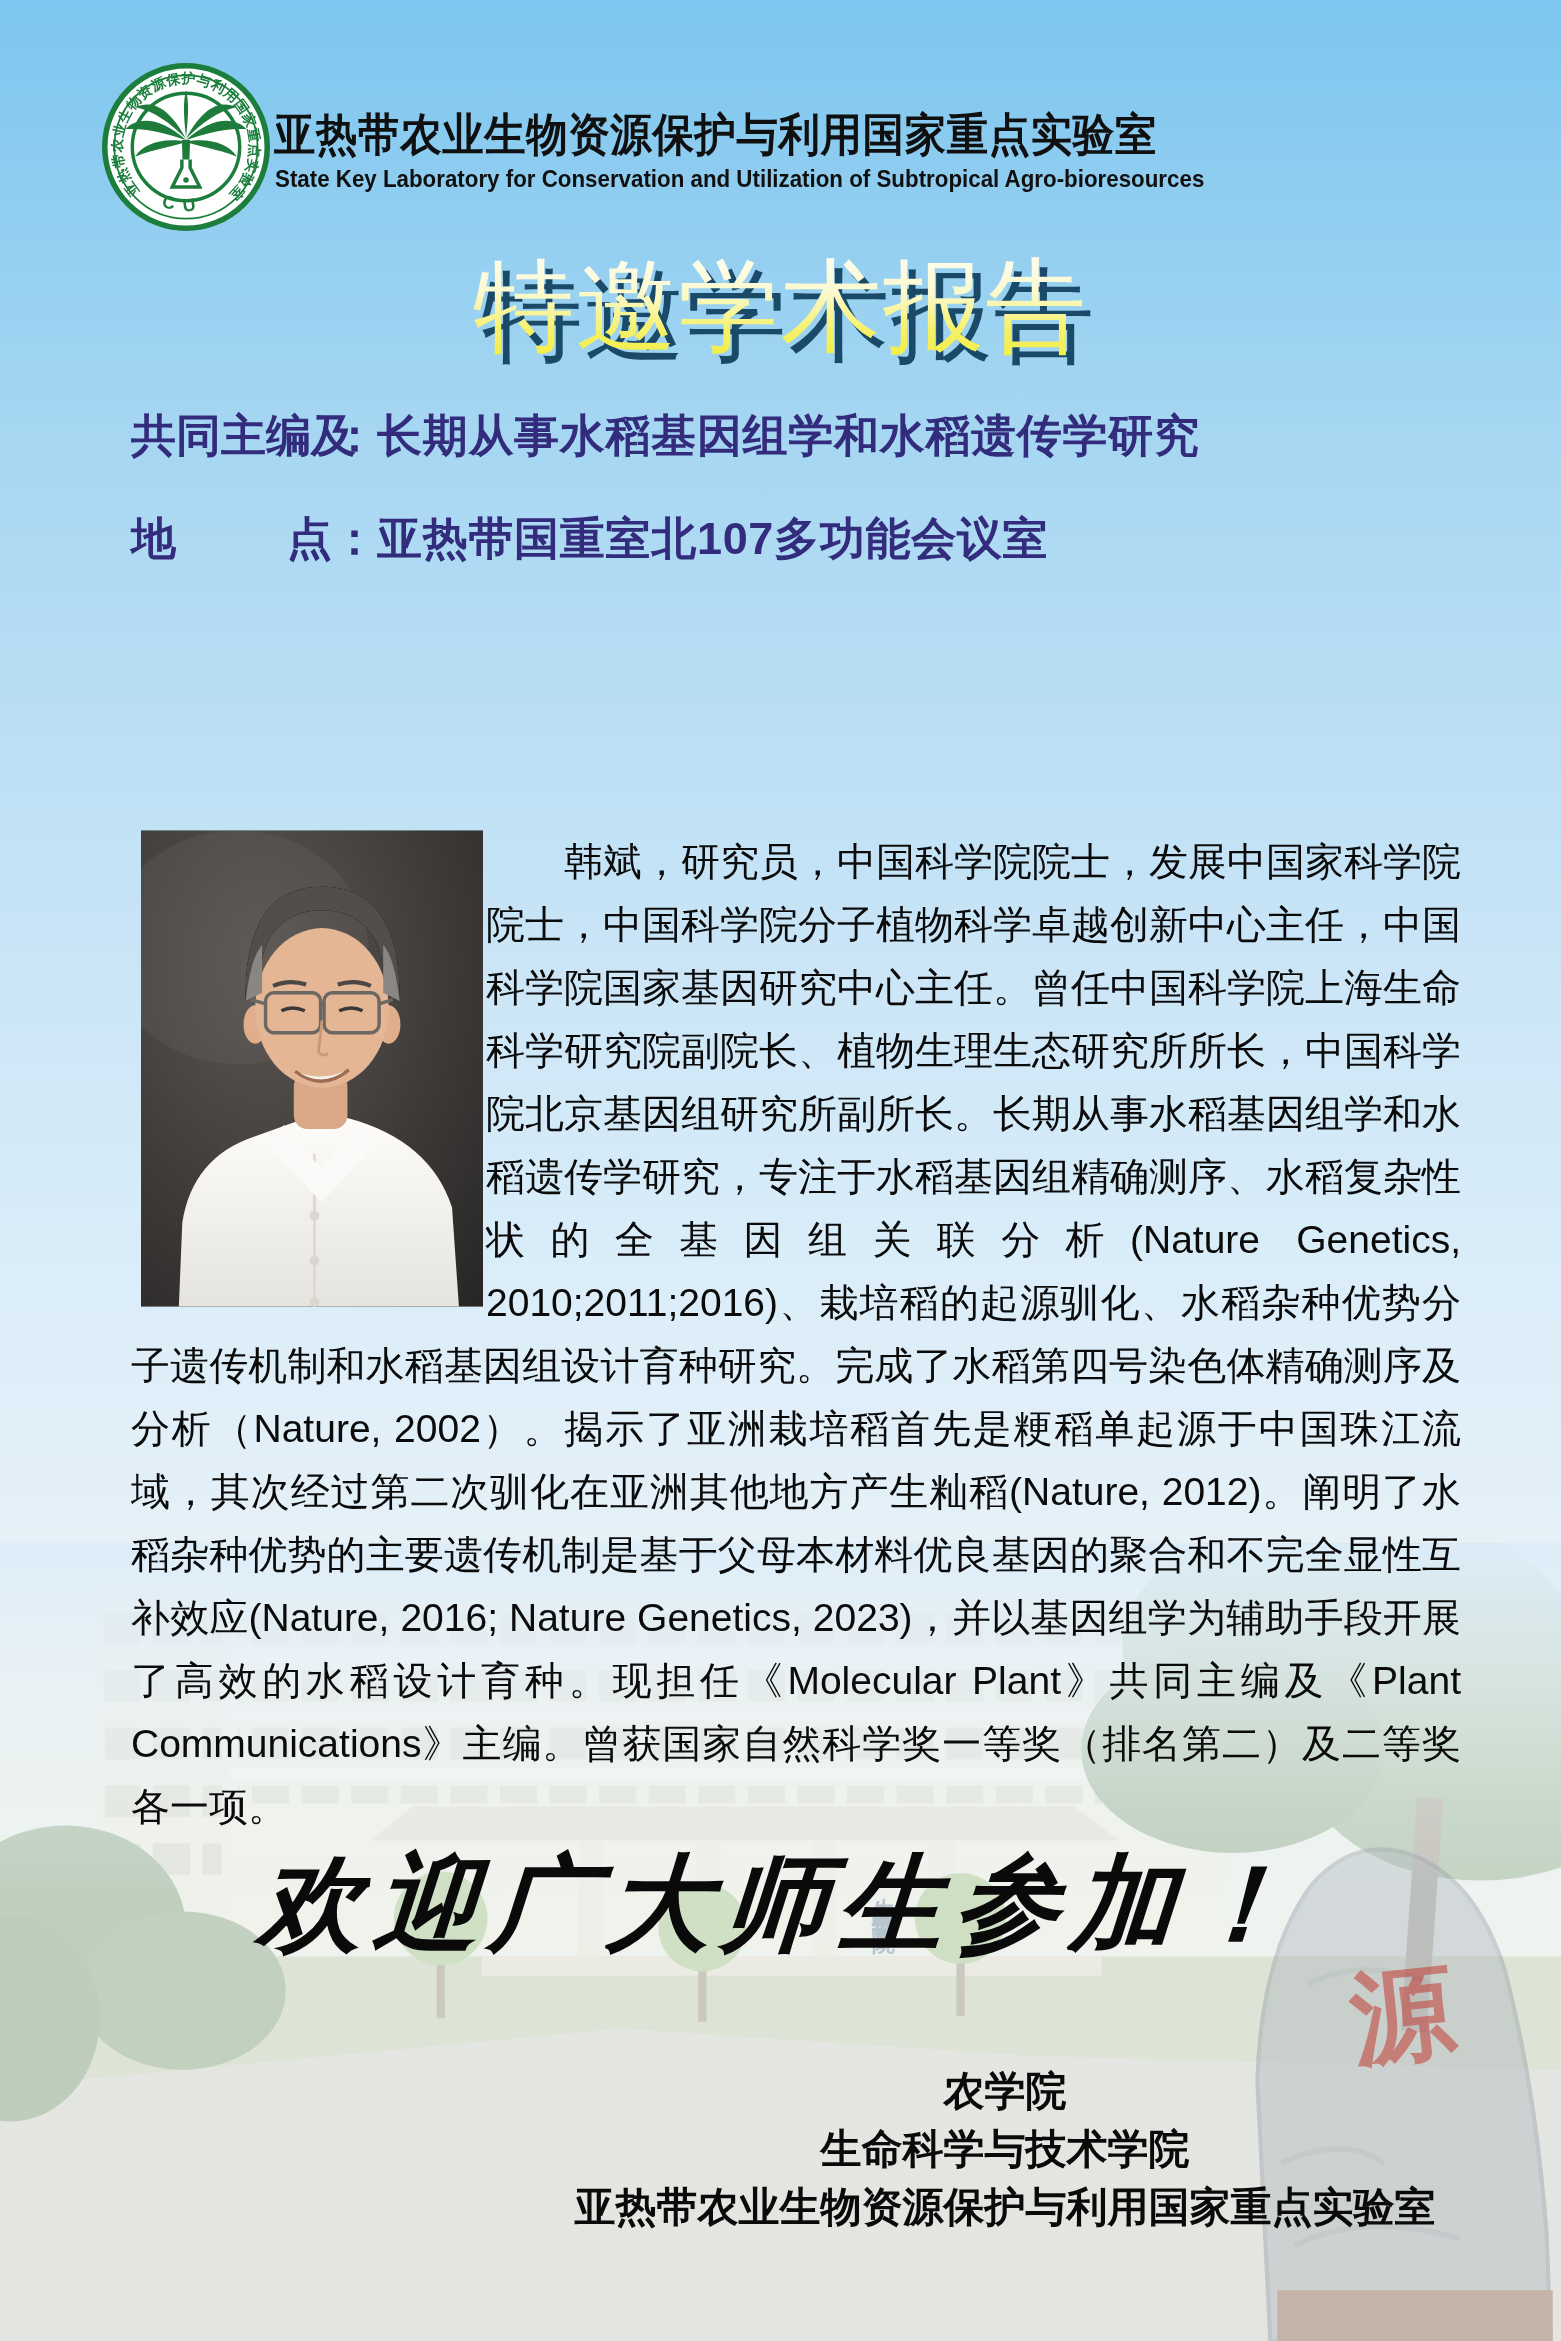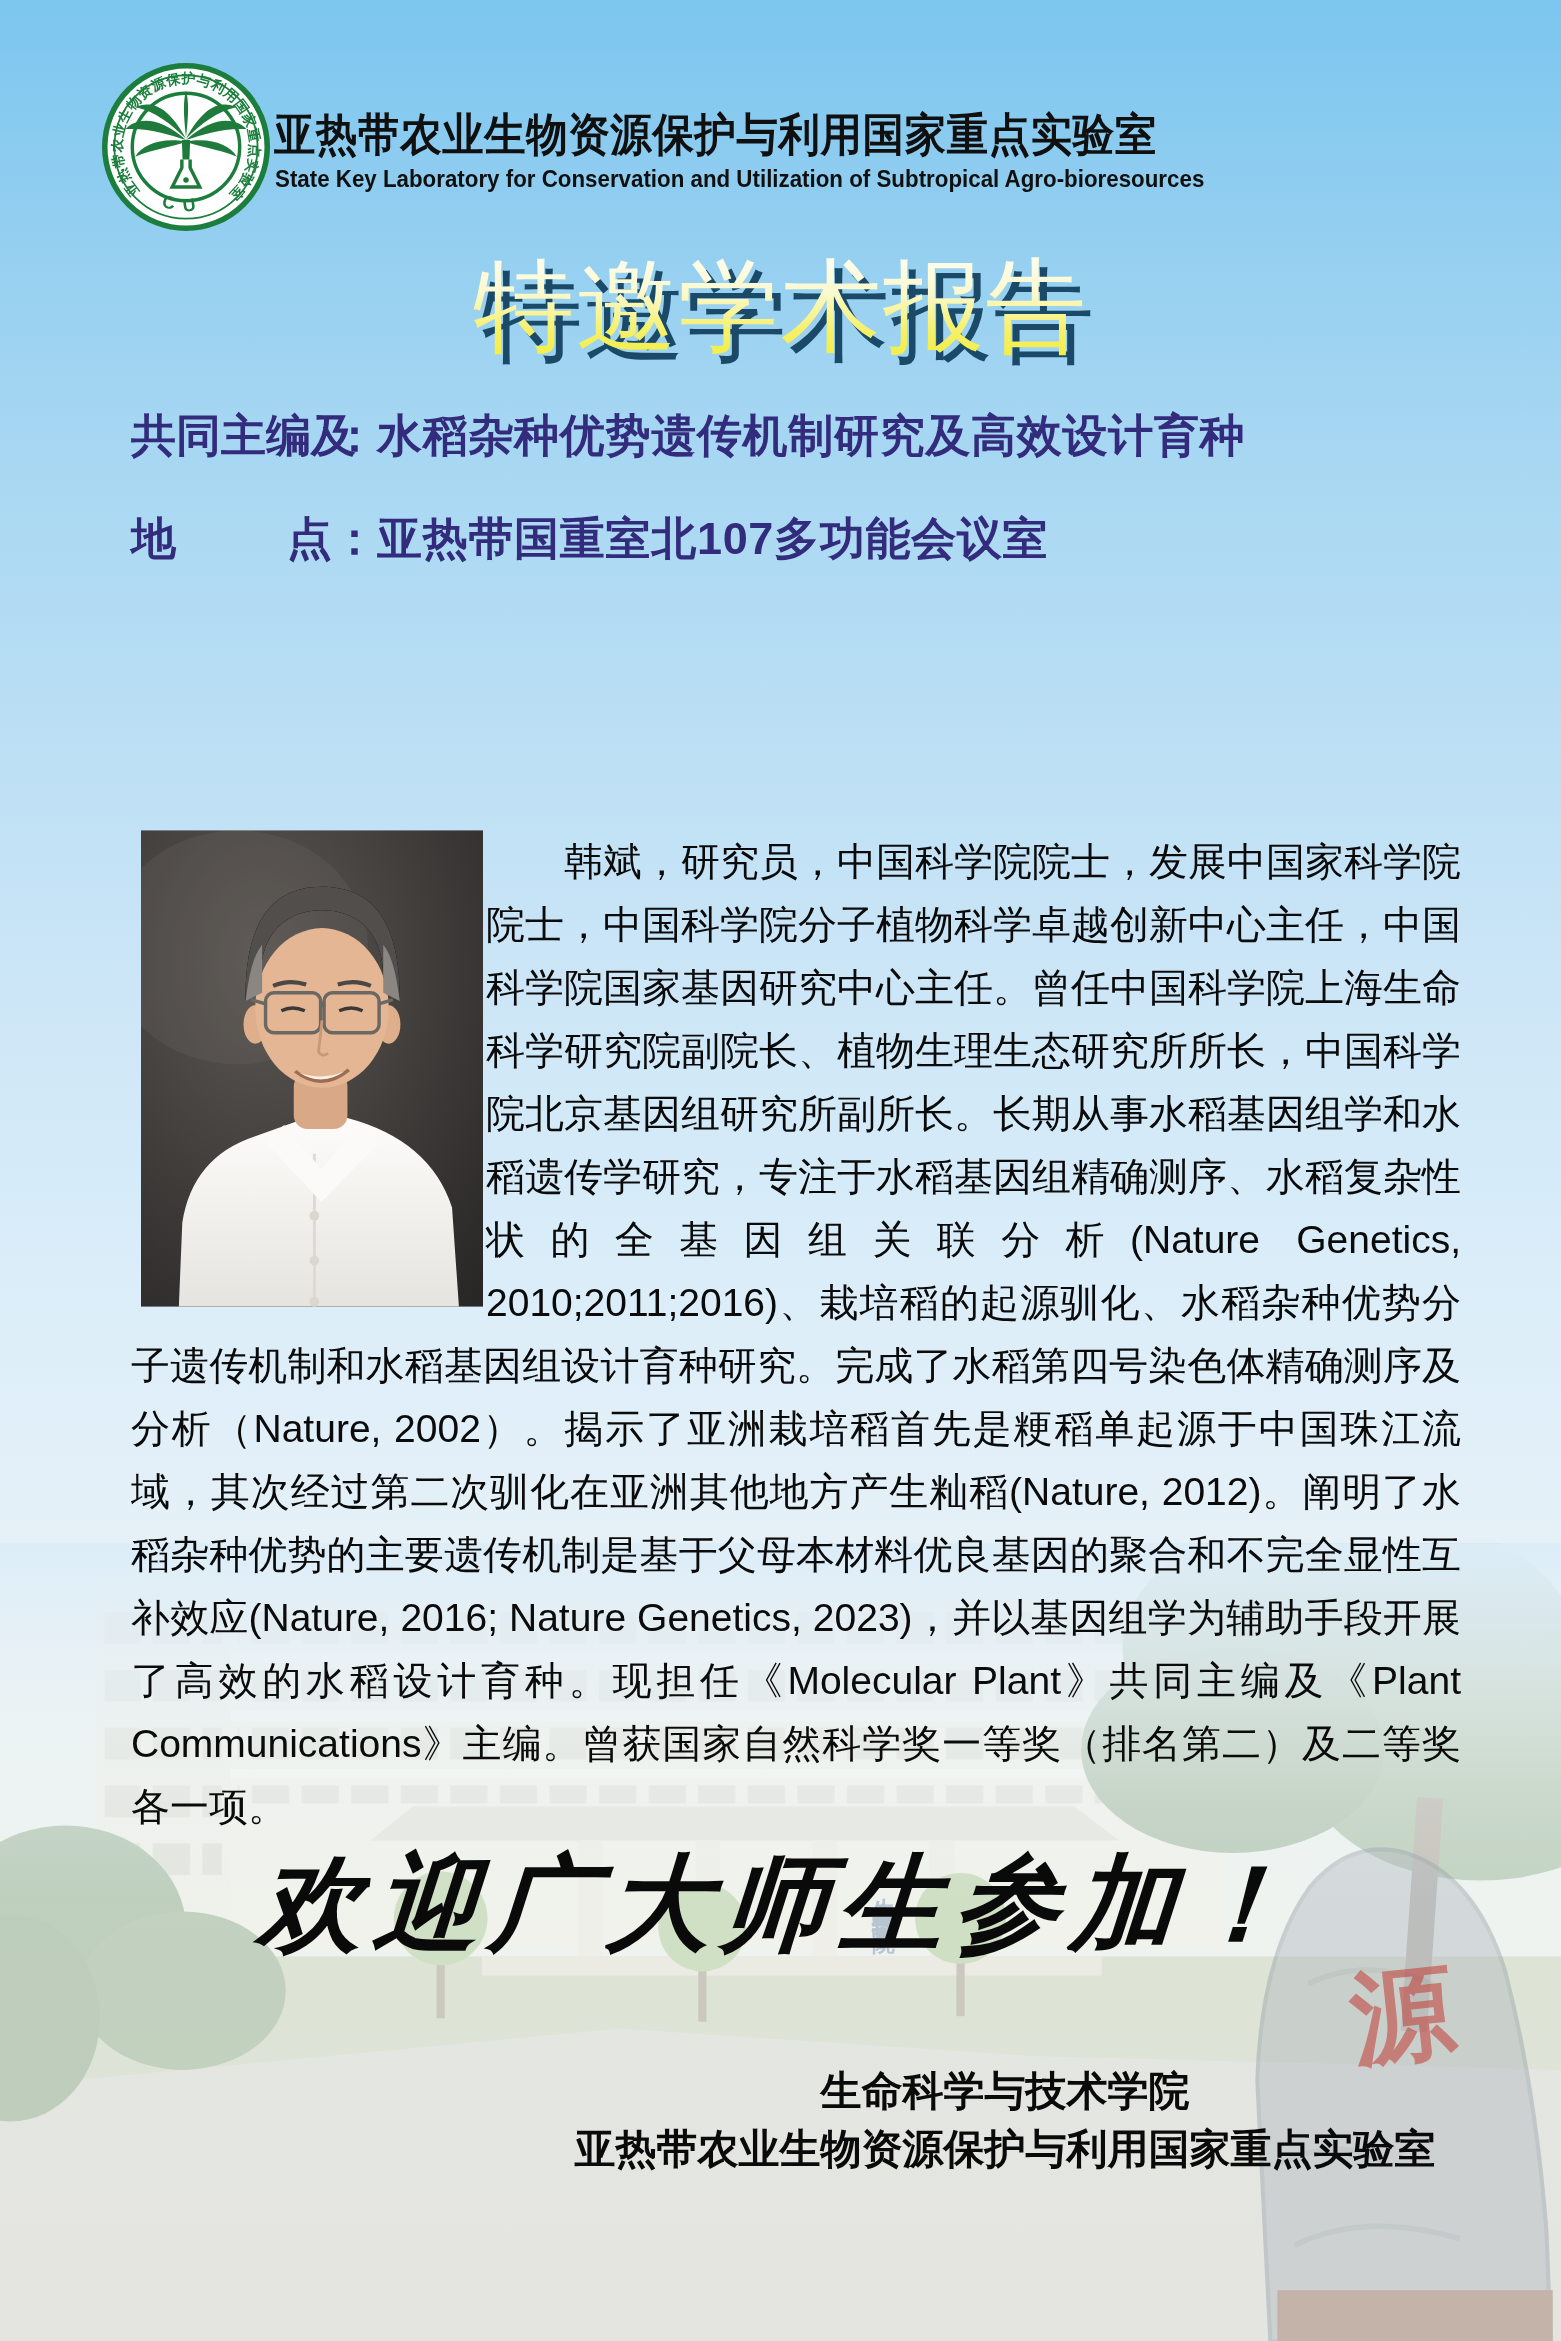--- a/index.html
+++ b/index.html
@@ -166,21 +166,21 @@
 
   <div class="banner">
     <div class="banner-wrap">
       <span class="banner-shadow">特邀学术报告</span>
       <span class="banner-face">特邀学术报告</span>
     </div>
   </div>
 
   <div class="details">
     <div class="detail-row">
-      <span class="detail-label">共同主编及</span><span class="detail-colon">：</span><span class="detail-value">水稻杂种优势遗传机制研究及高效设计育种</span>
+      <span class="detail-label">共同主编及</span><span class="detail-colon">：</span><span class="detail-value">长期从事水稻基因组学和水稻遗传学研究</span>
     </div>
     <div class="detail-row">
       <span class="detail-label">地点</span><span class="detail-colon">：</span><span class="detail-value">亚热带国重室北107多功能会议室</span>
     </div>
   </div>
 
   <div class="bio">
     <span class="photo-float">
       <svg class="photo" viewBox="0 0 497 692">
         <defs>
@@ -238,18 +238,19 @@
         <path d="M224,350 Q263,380 302,348" stroke="#9E6B52" stroke-width="5" fill="none"></path>
         <path d="M230,352 Q263,372 296,350 Q263,364 230,352 Z" fill="#F4F0EA"></path>
       </svg>
     </span>
     <p>韩斌，研究员，中国科学院院士，发展中国家科学院院士，中国科学院分子植物科学卓越创新中心主任，中国科学院国家基因研究中心主任。曾任中国科学院上海生命科学研究院副院长、植物生理生态研究所所长，中国科学院北京基因组研究所副所长。长期从事水稻基因组学和水稻遗传学研究，专注于水稻基因组精确测序、水稻复杂性状的全基因组关联分析(Nature Genetics, 2010;2011;2016)、栽培稻的起源驯化、水稻杂种优势分子遗传机制和水稻基因组设计育种研究。完成了水稻第四号染色体精确测序及分析（Nature, 2002）。揭示了亚洲栽培稻首先是粳稻单起源于中国珠江流域，其次经过第二次驯化在亚洲其他地方产生籼稻(Nature, 2012)。阐明了水稻杂种优势的主要遗传机制是基于父母本材料优良基因的聚合和不完全显性互补效应(Nature, 2016; Nature Genetics, 2023)，并以基因组学为辅助手段开展了高效的水稻设计育种。现担任《Molecular Plant》共同主编及《Plant Communications》主编。曾获国家自然科学奖一等奖（排名第二）及二等奖各一项。</p>
   </div>
 
   <div class="welcome">欢迎广大师生参加！</div>
 
   <div class="footer">
+    <div>农学院</div>
     <div>生命科学与技术学院</div>
     <div>亚热带农业生物资源保护与利用国家重点实验室</div>
   </div>
 
 </div>
 
 
 </body></html>

